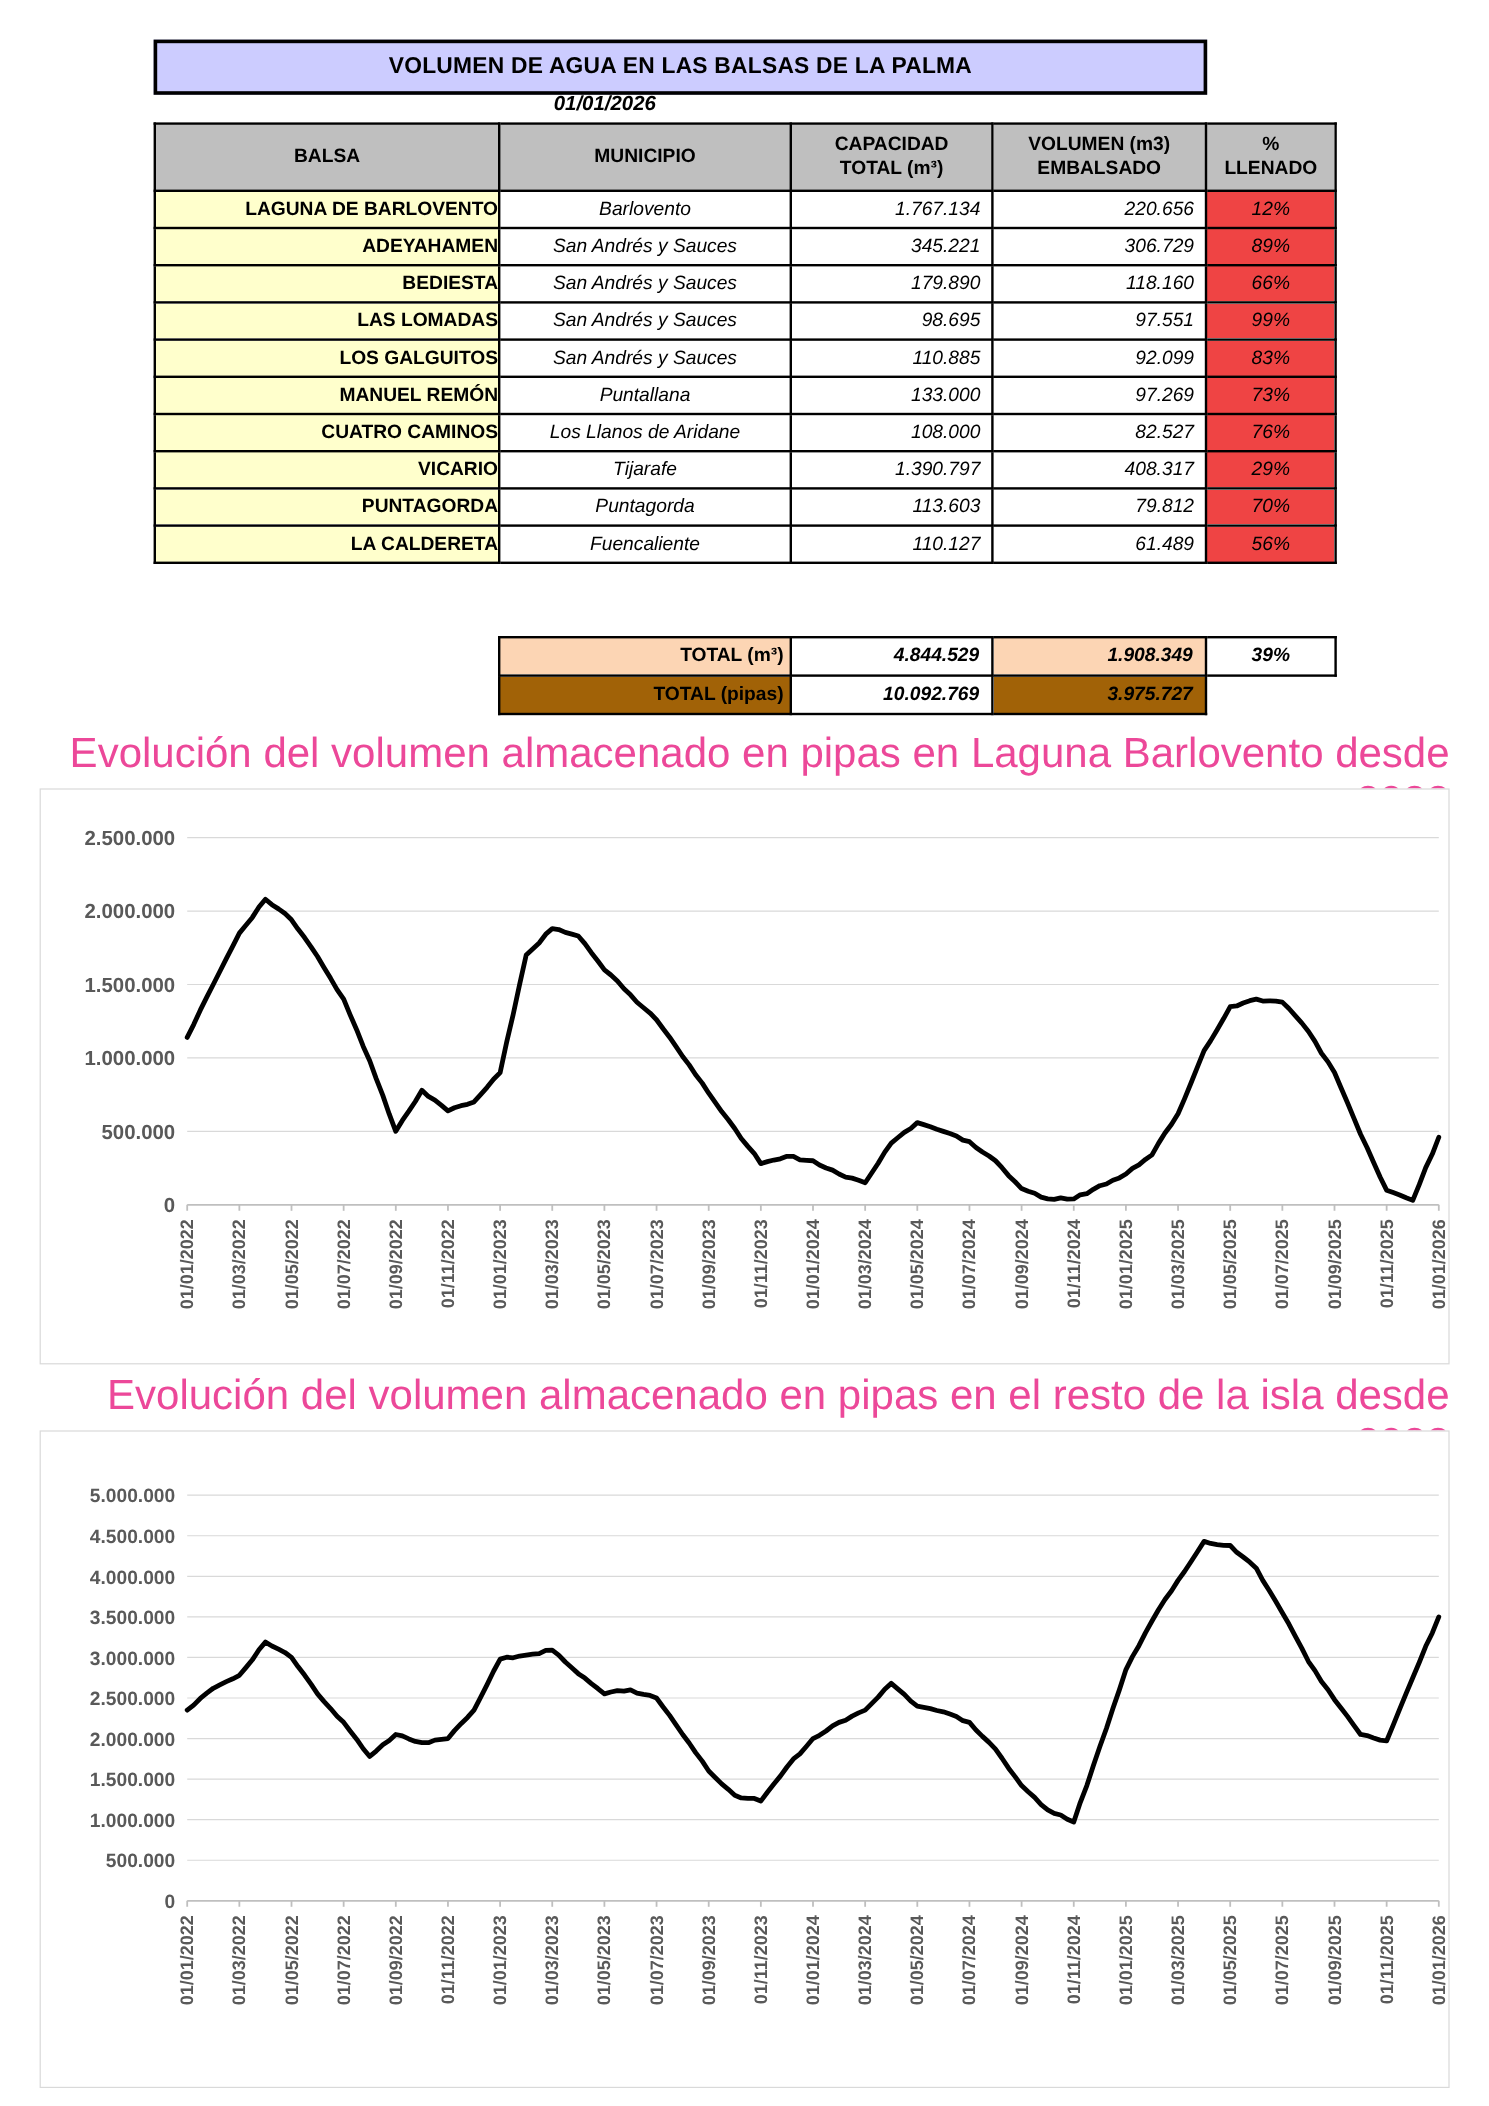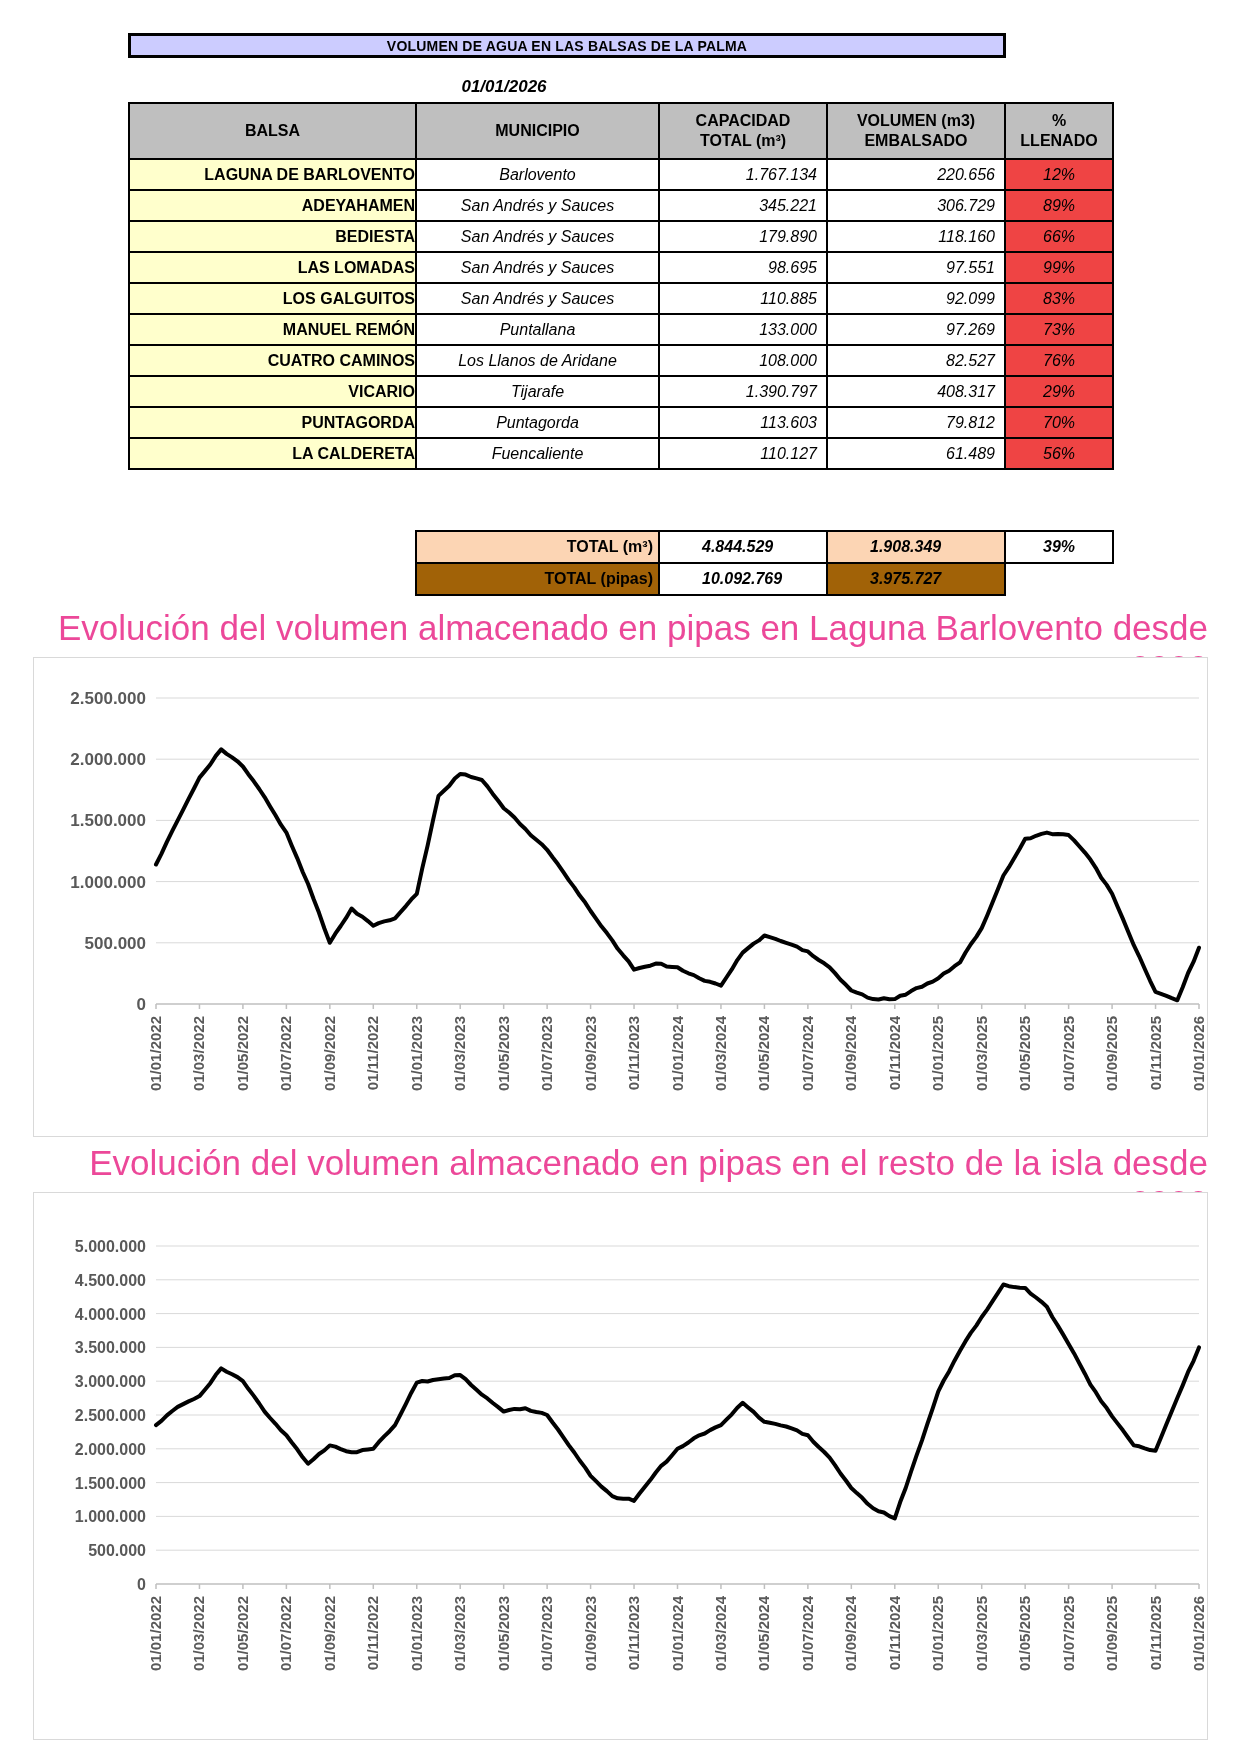--- a/index.html
+++ b/index.html
@@ -5,24 +5,24 @@
   * { margin:0; padding:0; box-sizing:border-box; }
   html,body { background:#ffffff; }
   body {
     width:1241px; height:1755px; position:relative; overflow:hidden;
     font-family:"Liberation Sans", sans-serif; color:#000;
   }
   .abs { position:absolute; }
 
   
   #title-bar {
-    left:128px; top:33px; width:878px; height:25px;
+    left:128px; top:33px; width:878px; height:46px;
     background:#CCCCFF; border:3px solid #000;
     display:flex; align-items:center; justify-content:center;
-    font-weight:bold; font-size:14px; letter-spacing:.2px;
+    font-weight:bold; font-size:19px; letter-spacing:.2px;
   }
   #updated-row {
     left:415px; top:77px; width:589px; height:23px;
     display:flex; font-style:italic; font-weight:bold; font-size:17px;
   }
   #updated-label { width:411px; text-align:right; padding-right:6px; }
   #updated-date  { width:178px; text-align:center; }
 
   table.grid { border-collapse:collapse; table-layout:fixed; }
   table.grid td { border:2px solid #000; overflow:hidden; white-space:nowrap; }
@@ -34,21 +34,21 @@
   }
   #main-table tbody td { height:31px; font-size:16px; }
   .col-balsa { background:#FFFFCC; font-weight:bold; text-align:right; padding-left:5px; }
   .col-muni  { font-style:italic; text-align:center; }
   .col-num   { font-style:italic; text-align:right; padding-right:9px; }
   .col-pct   { font-style:italic; text-align:center; background:#ef4444; }
 
   #totals-table { left:415px; top:530px; }
   #totals-table td { height:32px; font-size:16px; }
   .tot-label { font-weight:bold; text-align:right; padding-right:5px; }
-  .tot-num   { font-weight:bold; font-style:italic; text-align:left; padding-right:10px;padding-left:42px; }
+  .tot-num   { font-weight:bold; font-style:italic; text-align:right; padding-right:10px; }
   .tot-pct   { font-weight:bold; font-style:italic; text-align:center; }
   .peach  { background:#FCD5B4; }
   .green2 { background:#a16207; }
 
   
   .chart-title {
     left:33px; width:1175px; text-align:right;
     font-size:35px; color:#ec4899;
   }
   .chart-frame { background:#fff; border:1px solid #D9D9D9; }

